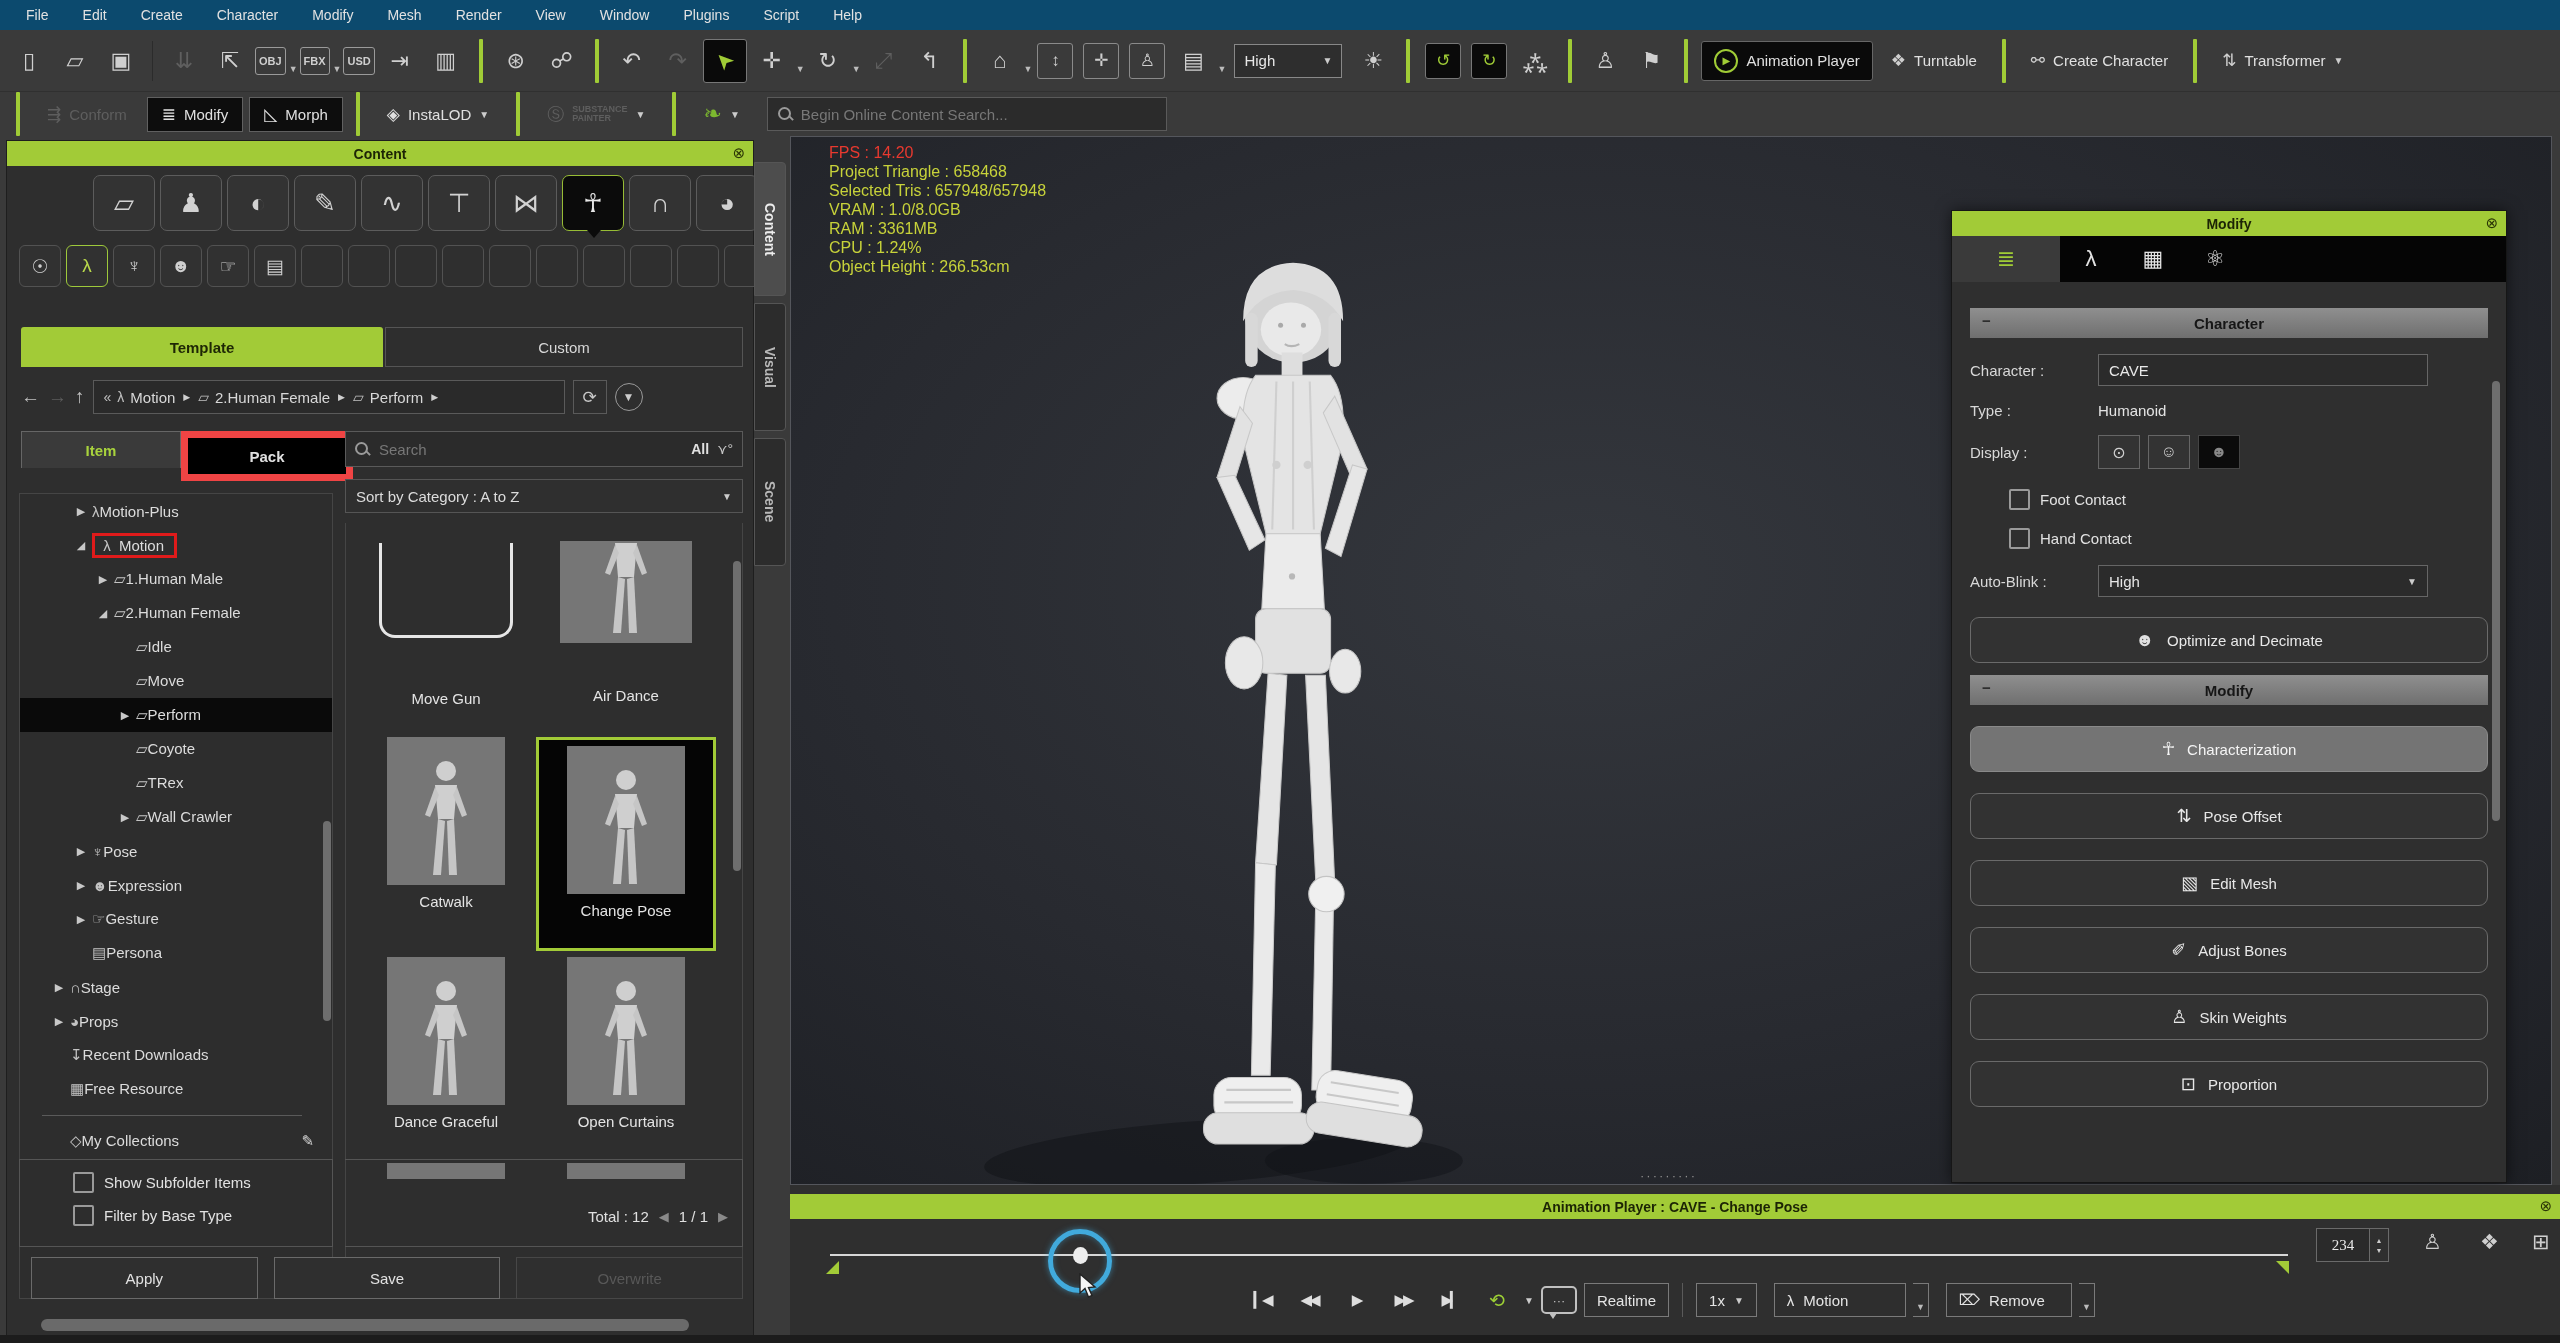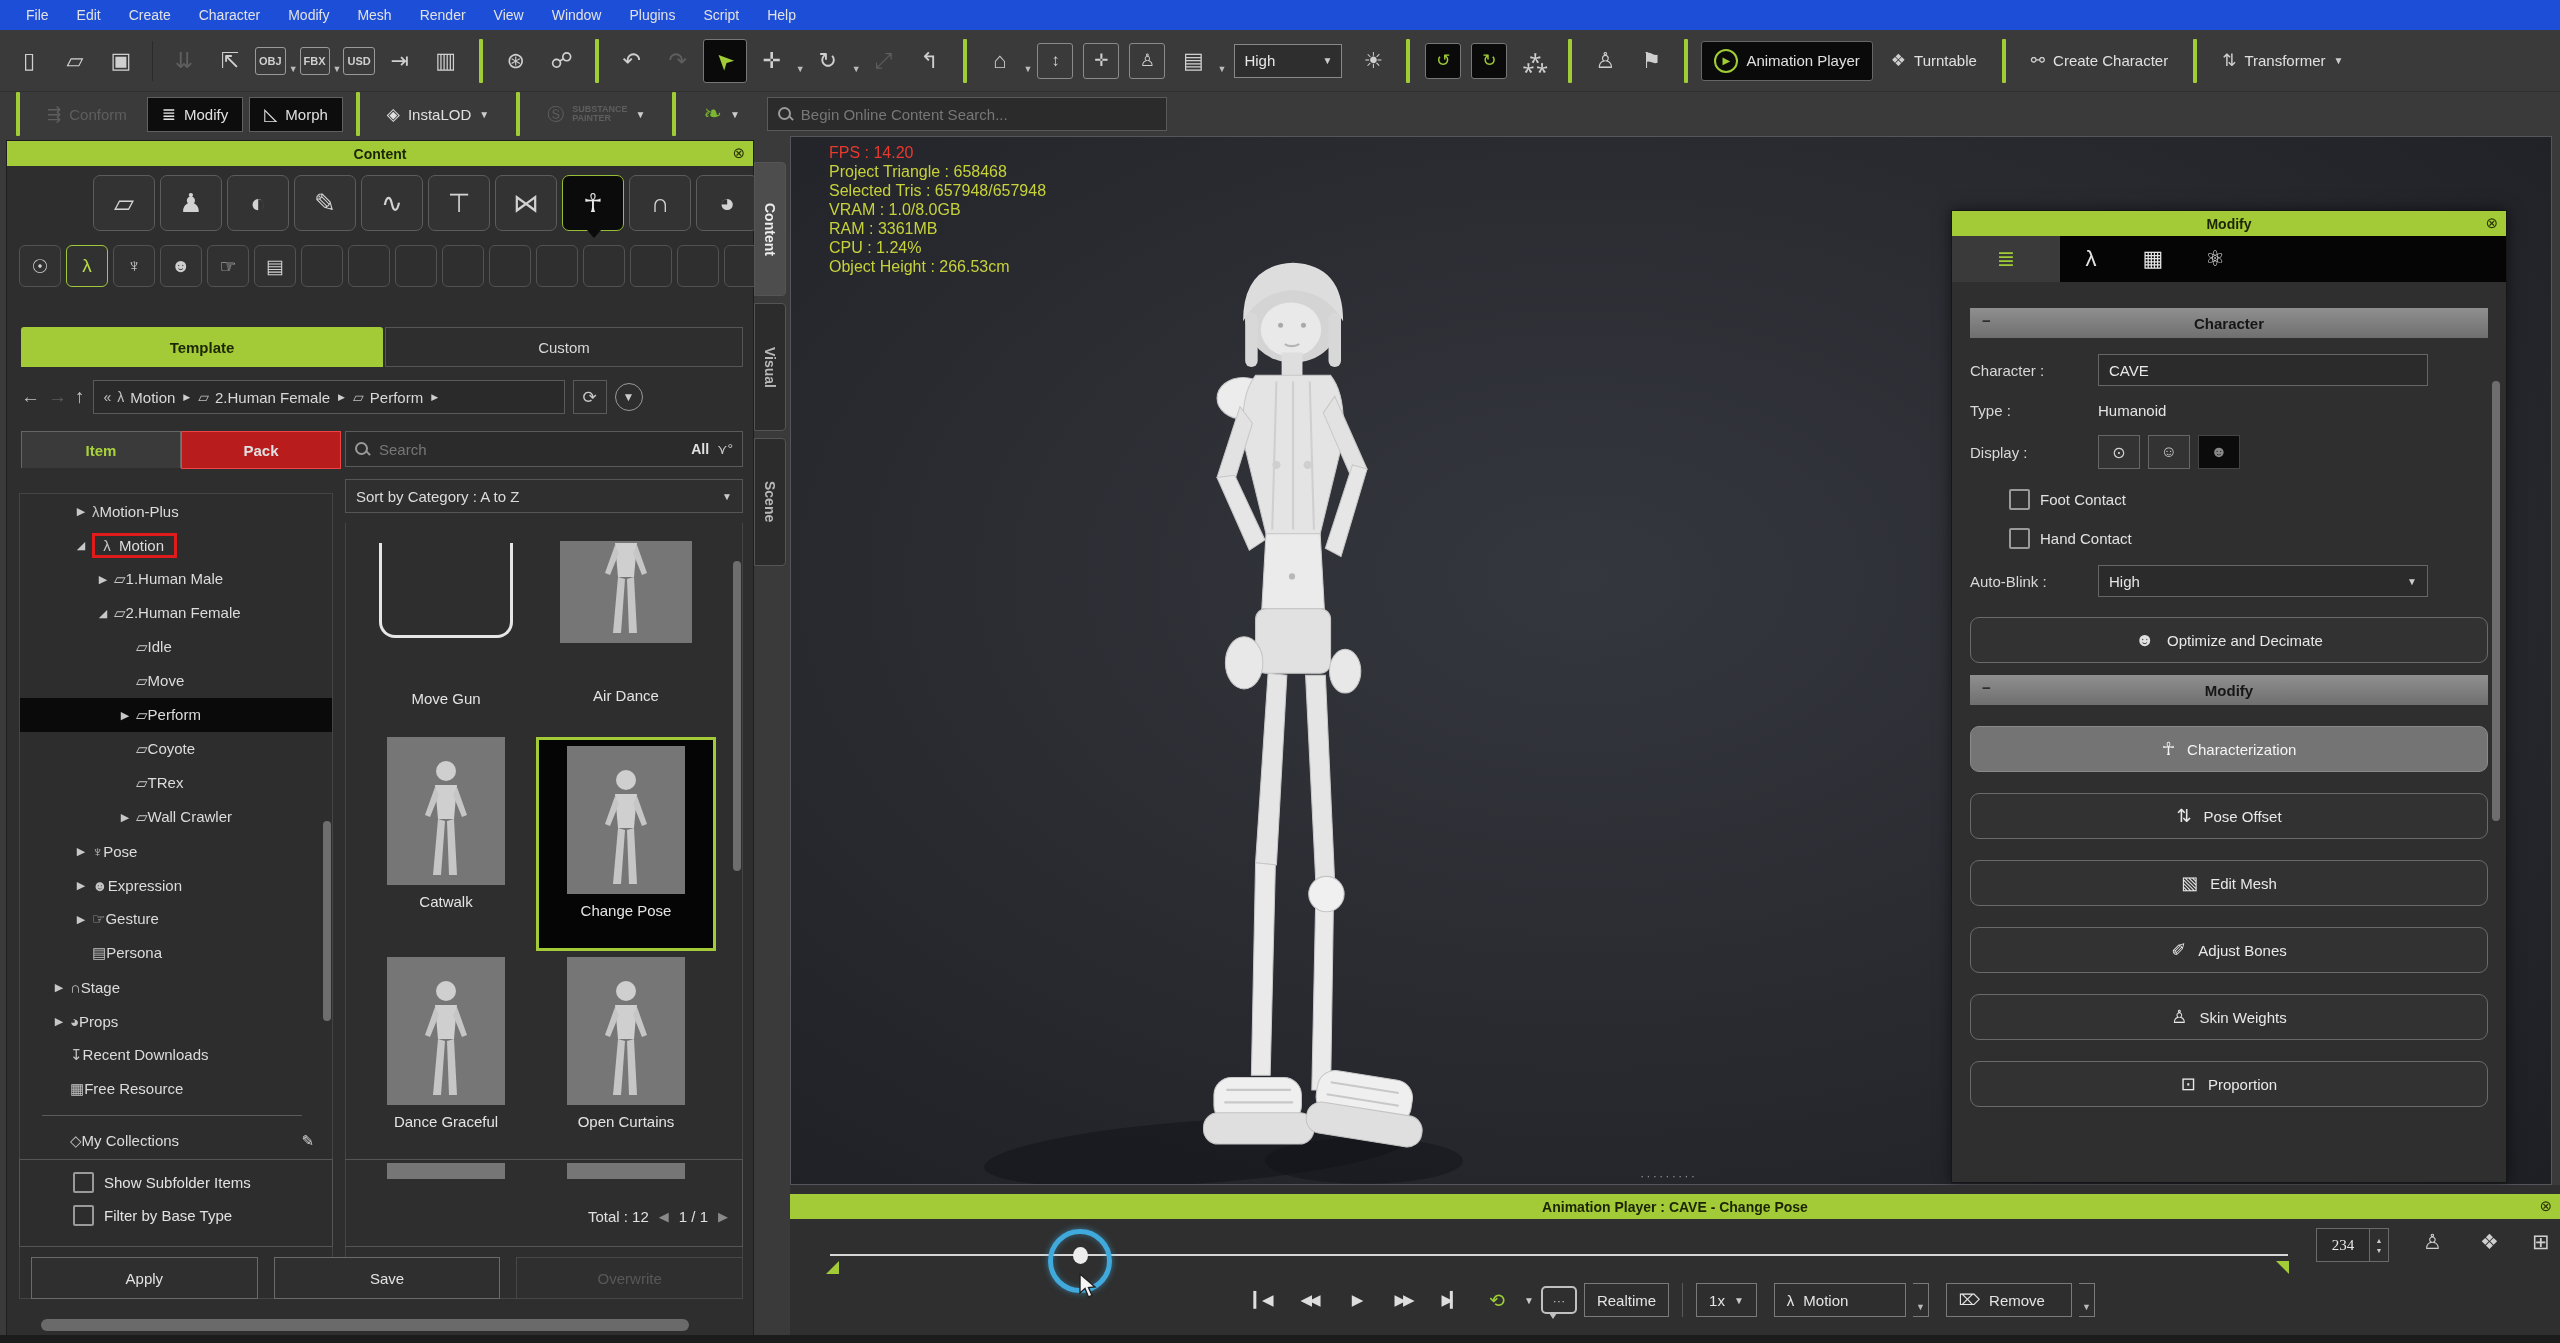--- a/index.html
+++ b/index.html
@@ -1,20 +1,20 @@
 <!DOCTYPE html>
 <html><head>
 <meta charset="utf-8">
 <style>
   html,body{margin:0;padding:0;background:#222;}
   #app{position:relative;width:2560px;height:1343px;background:#3a3a3a;overflow:hidden;
        font-family:"Liberation Sans",sans-serif;color:#d4d4d4;font-size:14px;}
   
-  #menubar{position:absolute;left:0;top:0;width:2560px;height:30px;background:#1d4ed8;
-           display:flex;align-items:center;padding-left:12px;gap:0;box-sizing:border-box;}
+  #menubar{position:absolute;left:0;top:0;width:2560px;height:30px;background:#0c4a6e;
+           display:flex;align-items:center;padding-left:12px;gap:6px;box-sizing:border-box;}
   .menu-item{padding:4px 14px;color:#e2e2e2;font-size:14px;cursor:default;}
   
   #toolbar1{position:absolute;left:0;top:30px;width:2560px;height:62px;background:#3a3a3a;
             display:flex;align-items:center;padding-left:6px;box-sizing:border-box;border-bottom:1px solid #303030;}
   .tb-icon{width:42px;height:42px;display:flex;align-items:center;justify-content:center;
            font-size:22px;color:#cfcfcf;margin:0 2px;border-radius:3px;}
   .tb-icon.disabled{color:#5f5f5f;}
   .tb-icon.boxed{border:1px solid #8a8a8a;width:34px;height:34px;font-size:17px;margin:0 5px;}
   .tb-icon.active-box{background:#0a0a0a;border:1px solid #777;color:#a0cc36;}
   .tb-mini{font-size:11px;font-weight:bold;letter-spacing:0;color:#cfcfcf;border:1px solid #9a9a9a;
@@ -79,21 +79,21 @@
   .crumb-seg{display:flex;align-items:center;gap:6px;white-space:nowrap;}
   .crumb-ic{font-size:14px;color:#c0c0c0;}
   .crumb-arrow{font-size:9px;color:#cfcfcf;margin:0 2px;}
   .sq-btn{width:34px;height:34px;border:1px solid #5a5a5a;box-sizing:border-box;display:flex;align-items:center;
           justify-content:center;font-size:17px;color:#c8c8c8;background:#2e2e2e;}
   .circ-btn{width:26px;height:26px;border:1px solid #999;border-radius:50%;display:flex;align-items:center;
           justify-content:center;font-size:12px;color:#ccc;}
   #itempack{position:absolute;left:14px;top:290px;display:flex;}
   .ip-tab{width:158px;height:36px;display:flex;align-items:center;justify-content:center;font-size:15px;font-weight:bold;}
   .ip-tab.item{background:#3a3a3a;border:1px solid #666;border-bottom:none;color:#a8d23d;}
-  .ip-tab.pack{background:#b91c1c;border:1px solid #ef4444;color:#e0e0e0;}
+  .ip-tab.pack{background:#000000;border:7px solid #ef4444;color:#e0e0e0;}
   #csearch{position:absolute;left:338px;top:290px;width:398px;height:36px;background:#2b2b2b;border:1px solid #5a5a5a;
            box-sizing:border-box;display:flex;align-items:center;gap:8px;padding:0 9px;}
   #csearch input{background:transparent;border:none;outline:none;color:#d0d0d0;font-size:15px;flex:1;
            font-family:"Liberation Sans",sans-serif;}
   #csearch input::placeholder{color:#777;}
   .all-lab{color:#e0e0e0;font-size:14px;font-weight:bold;}
   .funnel{font-size:14px;color:#c8c8c8;}
   #sortbox{position:absolute;left:338px;top:338px;width:398px;height:34px;background:#2f2f2f;border:1px solid #555;
            box-sizing:border-box;display:flex;align-items:center;justify-content:space-between;padding:0 10px;
            color:#dcdcdc;font-size:15px;}

